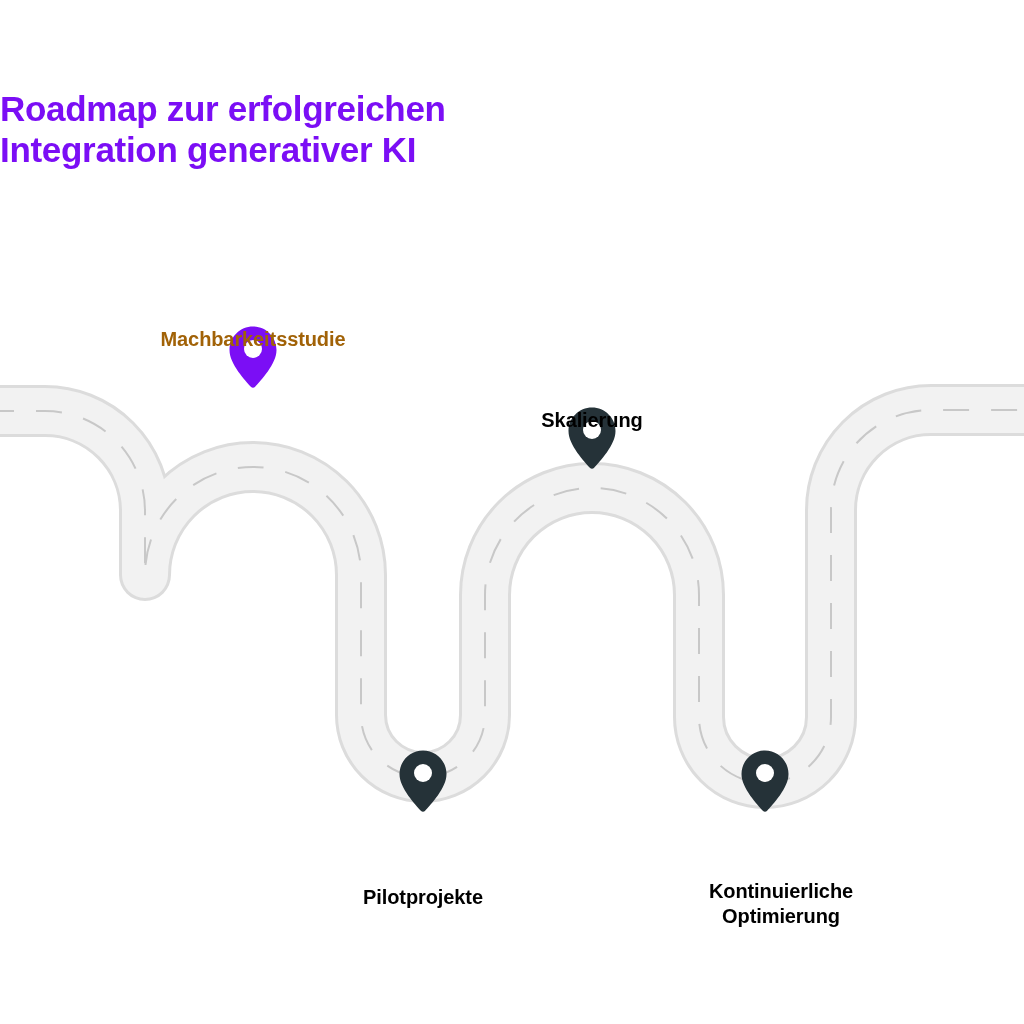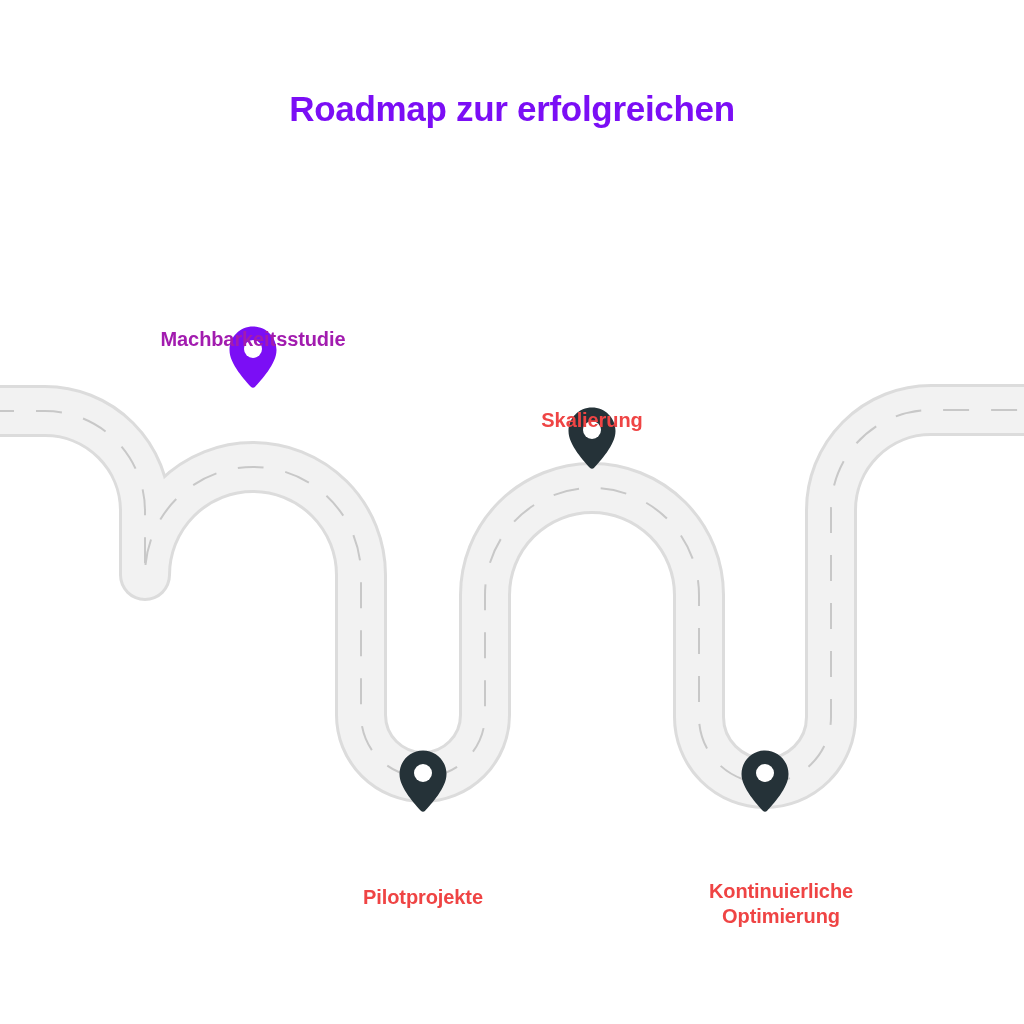--- a/index.html
+++ b/index.html
@@ -22,21 +22,20 @@
     width: 1024px;
     height: 1024px;
   }
 
   
   .title-block {
     position: absolute;
     left: 0;
     top: 88px;
     width: 1024px;
-    text-align: center;
     pointer-events: none;
   }
   .title-line {
     display: block;
     font-family: "Liberation Sans", sans-serif;
     font-size: 35px;
     font-weight: 700;
     line-height: 41px;
     letter-spacing: -0.3px;
     color: #7b0ef5;
@@ -68,21 +67,21 @@
   .milestone-label {
     position: absolute;
     left: 0;
     transform: translateX(-50%);
     text-align: center;
     font-family: "Liberation Sans", sans-serif;
     font-size: 20px;
     font-weight: 700;
     line-height: 25px;
     letter-spacing: -0.1px;
-    color: #ef4444;
+    color: #000000;
     white-space: pre-line;
   }
   .milestone-label.above {
     bottom: 0;
   }
   .milestone-label.below {
     top: 0;
   }
   .milestone.accent .milestone-label {
     color: #7b0ef5;
@@ -152,30 +151,31 @@
              L 699 717
              A 66 66 0 0 0 765 783
              A 66 66 0 0 0 831 717
              L 831 510
              A 100 100 0 0 1 931 410
              L 1090 410" fill="none" stroke="#c8c8c8" stroke-width="2" stroke-dasharray="26 22" stroke-linecap="butt"></path>
   </svg>
 
   <div class="title-block">
     <span class="title-line">Roadmap zur erfolgreichen</span>
+    <span class="title-line">Integration generativer KI</span>
   </div>
 
   <div class="milestone accent" id="ms-0" style="left: 253px; top: 388px;">
     <span class="pin">
       <svg width="48" height="62" viewBox="0 0 48 62" aria-hidden="true">
         <path class="pin-body" d="M24 0.5 C11.0 0.5 0.5 11.0 0.5 24 C0.5 38.2 16.4 54.5 22.1 61.0 C23.1 62.1 24.9 62.1 25.9 61.0 C31.6 54.5 47.5 38.2 47.5 24 C47.5 11.0 37.0 0.5 24 0.5 Z" fill="#7b0ef5"></path>
         <circle class="pin-hole" cx="24" cy="23" r="9" fill="#ffffff"></circle>
       </svg>
     </span>
-    <span class="milestone-label above" style="bottom: 36px; top: auto; color: #a21caf;">Machbarkeitsstudie</span>
+    <span class="milestone-label above" style="bottom: 36px; top: auto; color: #a16207;">Machbarkeitsstudie</span>
   </div>
 
   <div class="milestone" id="ms-1" style="left: 592px; top: 469px;">
     <span class="pin">
       <svg width="48" height="62" viewBox="0 0 48 62" aria-hidden="true">
         <path class="pin-body" d="M24 0.5 C11.0 0.5 0.5 11.0 0.5 24 C0.5 38.2 16.4 54.5 22.1 61.0 C23.1 62.1 24.9 62.1 25.9 61.0 C31.6 54.5 47.5 38.2 47.5 24 C47.5 11.0 37.0 0.5 24 0.5 Z" fill="#253238"></path>
         <circle class="pin-hole" cx="24" cy="23" r="9" fill="#ffffff"></circle>
       </svg>
     </span>
     <span class="milestone-label above" style="bottom: 36px; top: auto;">Skalierung</span>

